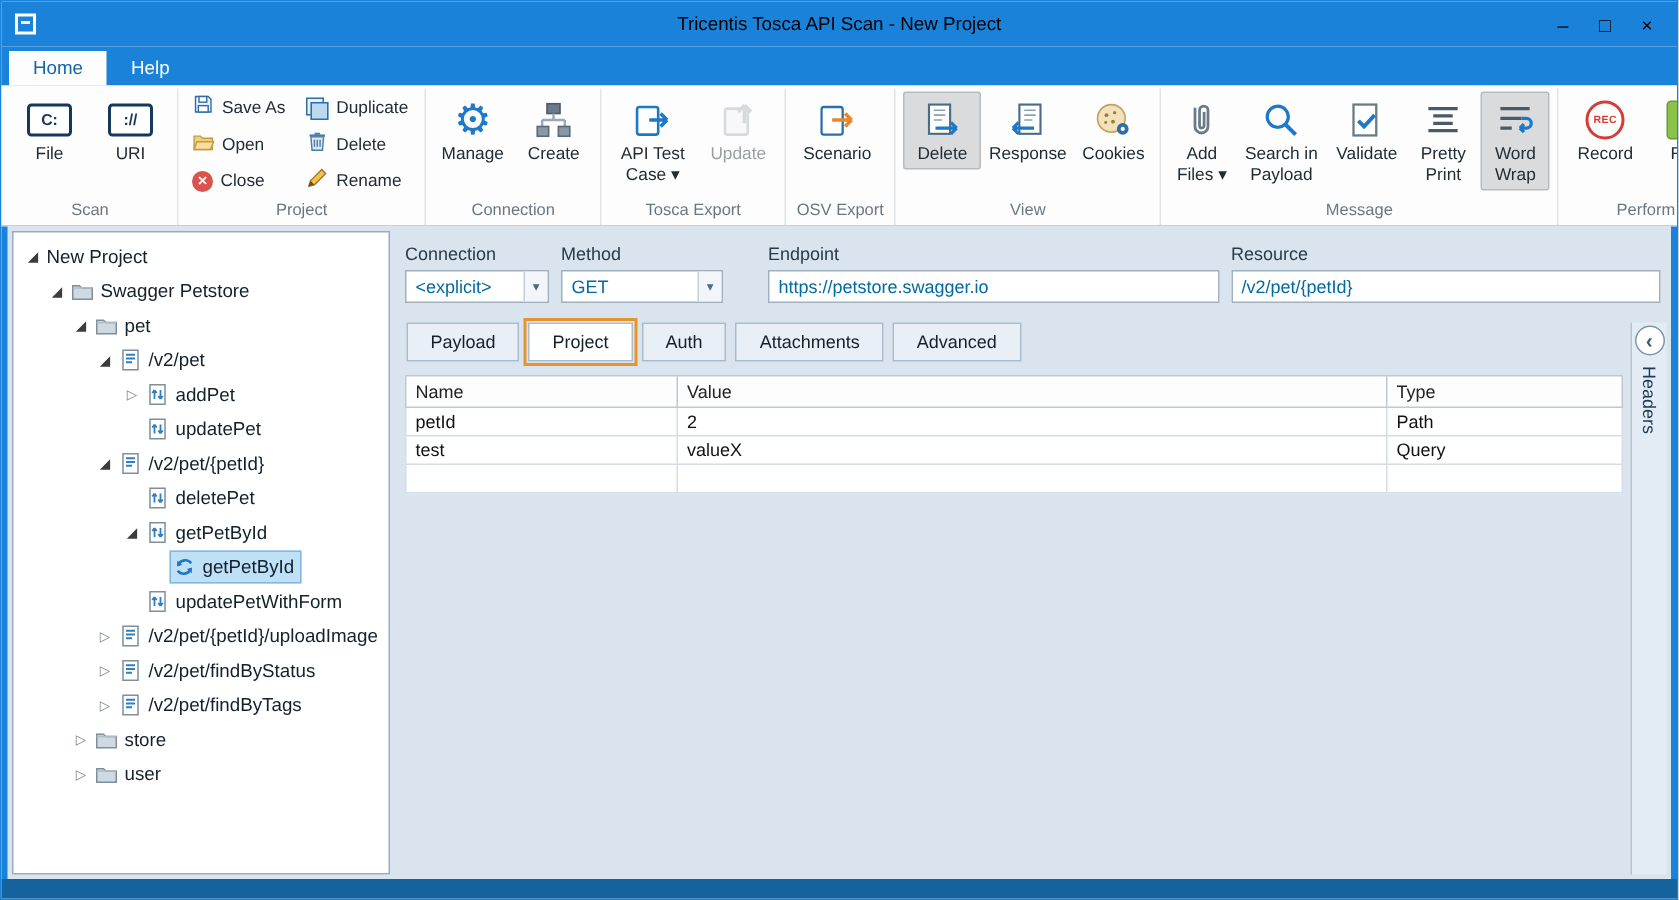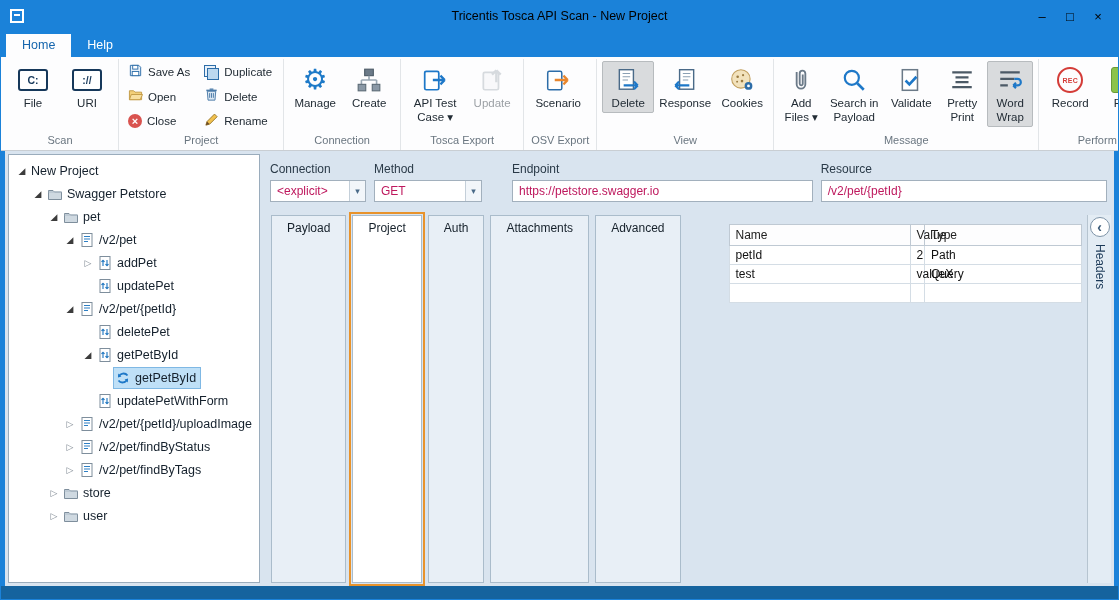--- a/index.html
+++ b/index.html
@@ -56,30 +56,30 @@
   .tw.col::before { content:"▷"; font-size:9px; color:#7e8892; }
   .tcontent { display:flex; align-items:center; gap:4px; padding:2px 4px 2px 1px; border:1px solid transparent; }
   .ti { width:16px; height:16px; flex:none; }
   .trow.selected .tcontent { background:#bfe0f7; border-color:#7fb8e4; }
   .lvl0{padding-left:6px}.lvl1{padding-left:22px}.lvl2{padding-left:38px}.lvl3{padding-left:54px}.lvl4{padding-left:72px}.lvl5{padding-left:90px}
 
   .main { flex:1; display:flex; flex-direction:column; min-width:0; padding:8px 0 0 6px; }
   .form-row { display:flex; align-items:flex-end; gap:8px; flex:none; padding-right:4px; }
   .ff { display:flex; flex-direction:column; gap:4px; }
   .ff label { font-size:12px; color:#2a3a48; }
-  .fbox { height:22px; background:#fff; border:1px solid #a2b0bd; display:flex; align-items:center; padding:0 6px; font-size:12px; color:#be185d; overflow:hidden; white-space:nowrap; }
+  .fbox { height:22px; background:#fff; border:1px solid #a2b0bd; display:flex; align-items:center; padding:0 6px; font-size:12px; color:#0369a1; overflow:hidden; white-space:nowrap; }
   .fselect .selarrow { margin-left:auto; width:16px; height:20px; display:flex; align-items:center; justify-content:center; border-left:1px solid #c4cfd9; background:#f2f6fa; margin-right:-6px; color:#4a6a88; }
   .fselect .selarrow::before { content:"▾"; font-size:9px; }
   .ff.f-connection .fbox { width:96px; }
   .ff.f-method .fbox { width:108px; }
   .ff.f-endpoint { flex:1.05; margin-left:22px; }
   .ff.f-resource { flex:1;justify-content:flex-end; }
 
   .lower { flex:1; display:flex; margin-top:13px; min-height:0; }
-  .panel { flex:1; min-width:0; display:flex; flex-direction:row;gap:48px; }
+  .panel { flex:1; min-width:0; display:flex; flex-direction:column; }
   .tabs { display:flex; gap:6px; flex:none; padding-left:1px; }
   .tab { padding:5px 15px; font-size:12px; color:#15202a; background:#e8eff6; border:1px solid #aabccb; }
   .tab.active { background:#fff; }
   .tab.annotated { outline:2px solid #e8932c; outline-offset:1px; }
   .grid-area { margin-top:9px; }
   table { width:100%; border-collapse:collapse; table-layout:fixed; background:#fff; font-size:12px; }
   th { font-weight:400; text-align:left; padding:3px 6px; border:1px solid #bfc9d3; background:#fdfdfe; color:#222; height:21px; }
   td { padding:2px 6px; border:1px solid #d4dde5; color:#111; height:19px; }
 
   .headers-strip { width:24px; flex:none; display:flex; flex-direction:column; align-items:center; margin-left:5px; background:#e3ecf4; border-left:1px solid #b6c4d0; }

